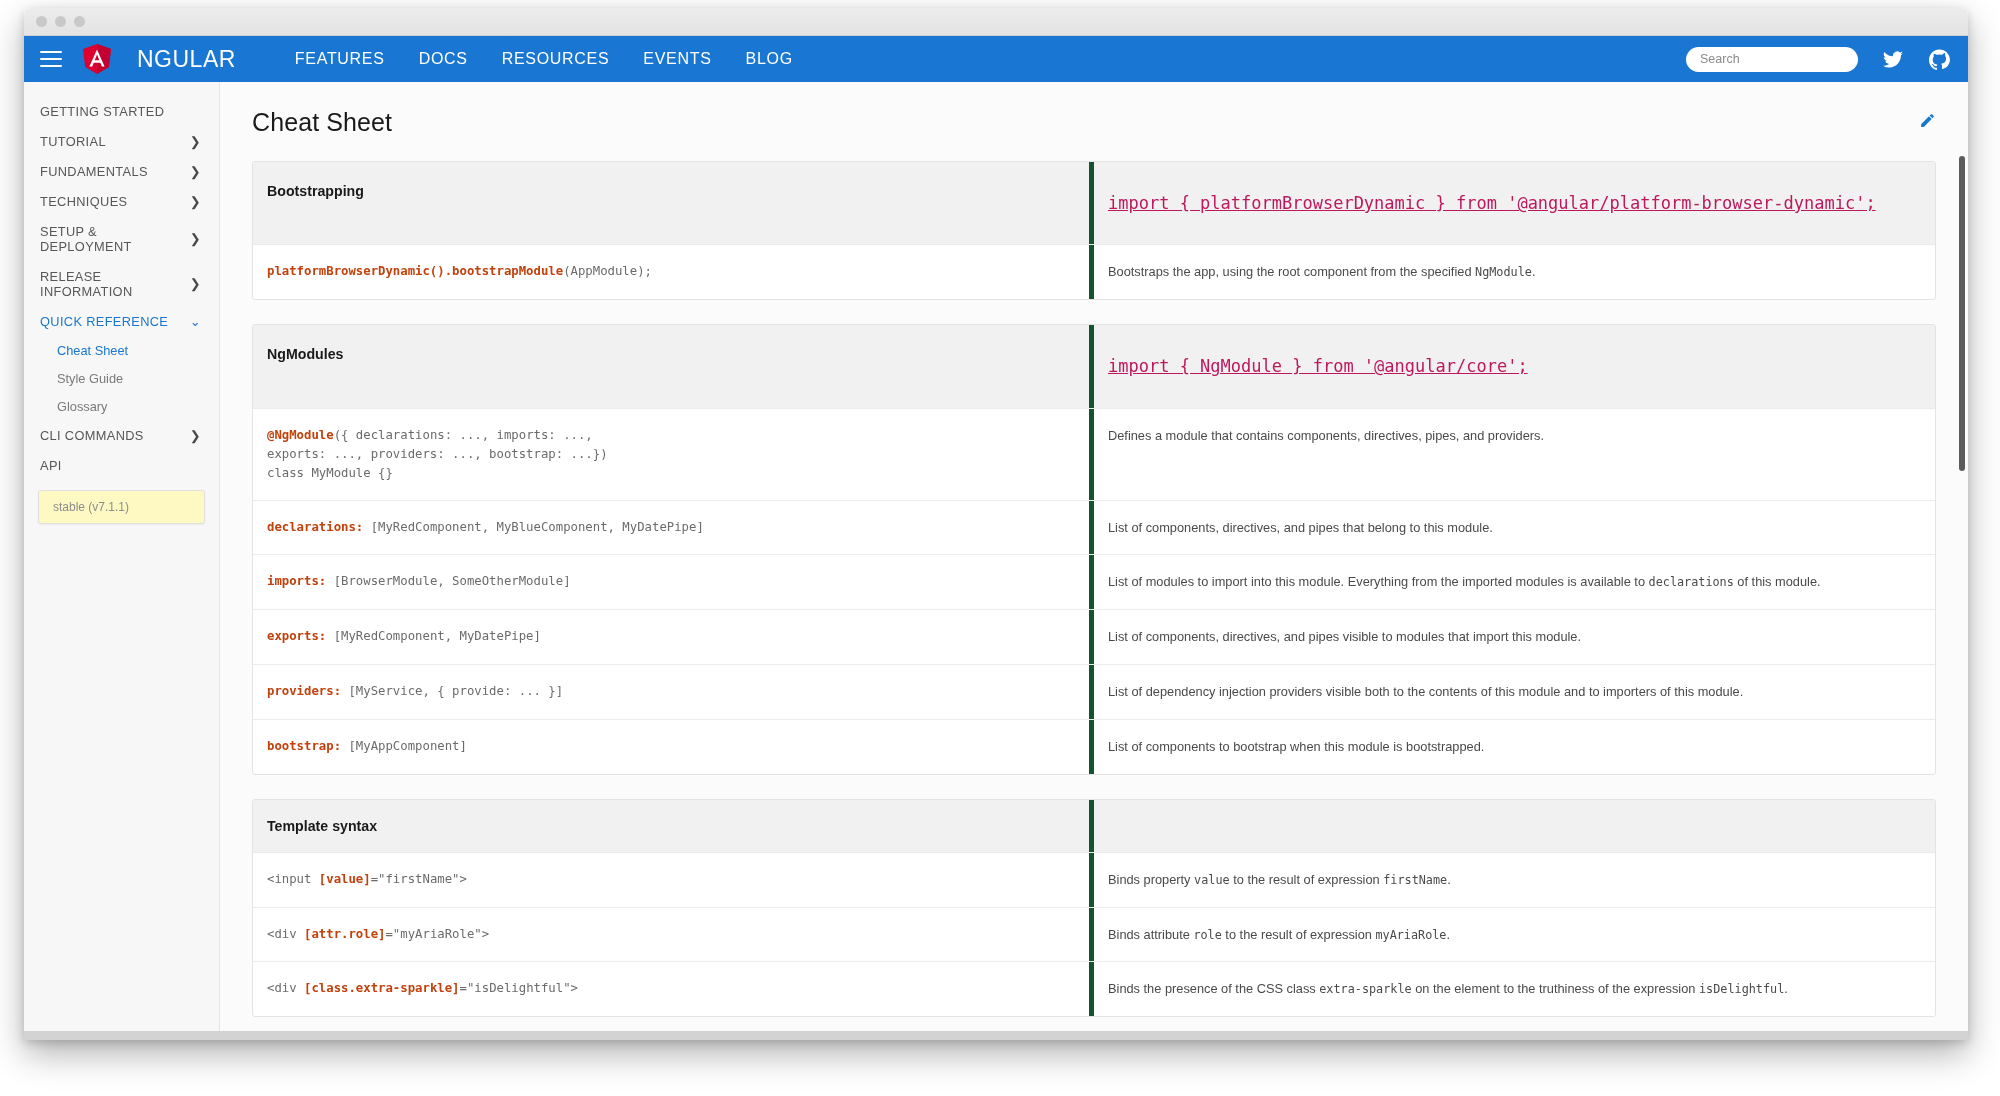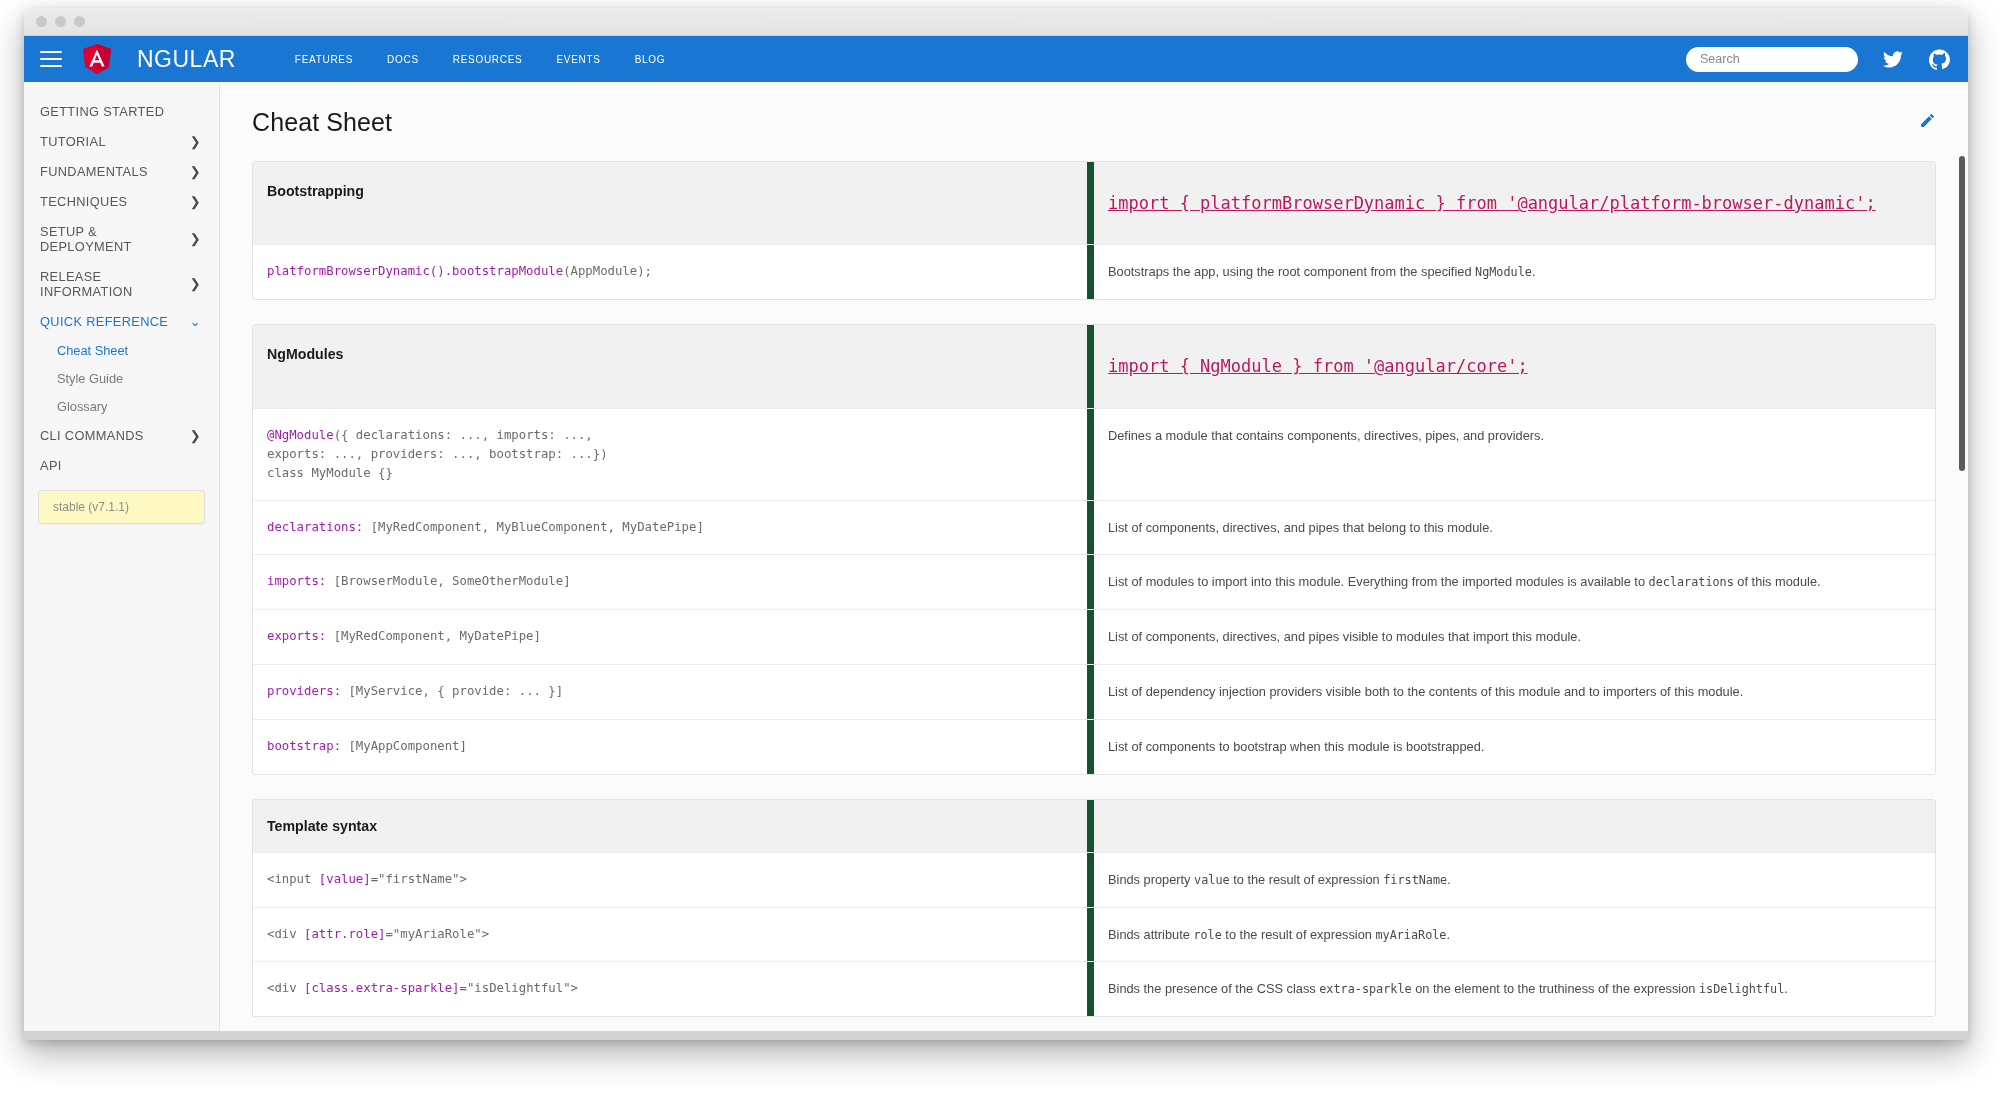--- a/index.html
+++ b/index.html
@@ -56,21 +56,21 @@
   .ng-shield {
     width: 30px; height: 32px; position: relative; margin-right: 1px;
   }
   .ng-shield svg { display:block; }
   .brand-text {
     font-size: 23px; letter-spacing: 0.5px; color:#fff;
     font-weight: 400; line-height: 1; position: relative; left: -4px;
   }
   .navlinks { display:flex; align-items:center; gap: 0px; }
   .navlink {
-    font-size: 10px; letter-spacing: 0.7px; color:#fff;
+    font-size: 16px; letter-spacing: 0.7px; color:#fff;
     padding: 0 17px; cursor: pointer; white-space: nowrap;
   }
   .nav-right {
     margin-left:auto; display:flex; align-items:center; gap: 24px;
   }
   .searchbox {
     width: 172px; height: 25px; border-radius: 13px;
     background: #ffffff; border: none;
     padding: 0 14px; font-size: 12.5px; color:#555;
     font-family: "Liberation Sans", sans-serif;
@@ -129,21 +129,21 @@
     background:#ffffff;
     overflow: hidden;
   }
   .cs-row { display:flex; border-top: 1px solid #ececec; }
   .cs-row:first-child { border-top: none; }
   .cs-row.header { background:#f1f1f1; }
   .cs-row.header .cs-left, .cs-row.header .cs-right { background:#f1f1f1; }
   .cs-left {
     width: 50%; min-width:50%;
     padding: 17px 14px 17px 14px;
-    border-right: 7px solid #14532d;
+    border-right: 5px solid #14532d;
     font-family: "DejaVu Sans Mono", monospace;
     font-size: 12.3px; color:#6b6b6b; line-height: 1.55;
     white-space: pre-wrap; word-break: break-word;
   }
   .cs-right {
     flex:1;
     padding: 17px 16px 17px 14px;
     font-size: 12.8px; color:#4a4a4a; line-height: 1.55;
   }
   .cs-row.header .cs-left {
@@ -151,21 +151,21 @@
     font-weight: bold; font-size: 14.2px; color:#1a1a1a;
     padding-top: 15px; padding-bottom: 15px;
   }
   .cs-row.header .cs-right {
     font-family: "DejaVu Sans Mono", monospace;
     font-size: 17px; color:#be185d;
     padding-top: 15px; padding-bottom: 15px; text-decoration: underline;
   }
   .cs-row.header.tall .cs-left { padding-top: 18px; padding-bottom: 34px; }
   .cs-row.header.tall .cs-right { padding-top: 28px; padding-bottom: 28px; }
-  .kw { font-weight: normal; color:#a21caf; }
+  .kw { font-weight: bold; color:#c2410c; }
   code.inline {
     font-family: "DejaVu Sans Mono", monospace;
     font-size: 11.8px; color:#4a4a4a;
   }
   
   .vscroll {
     position:absolute; right: 0px; top: 74px;
     width: 11px; height: 958px; background: transparent;
   }
   .vthumb {

